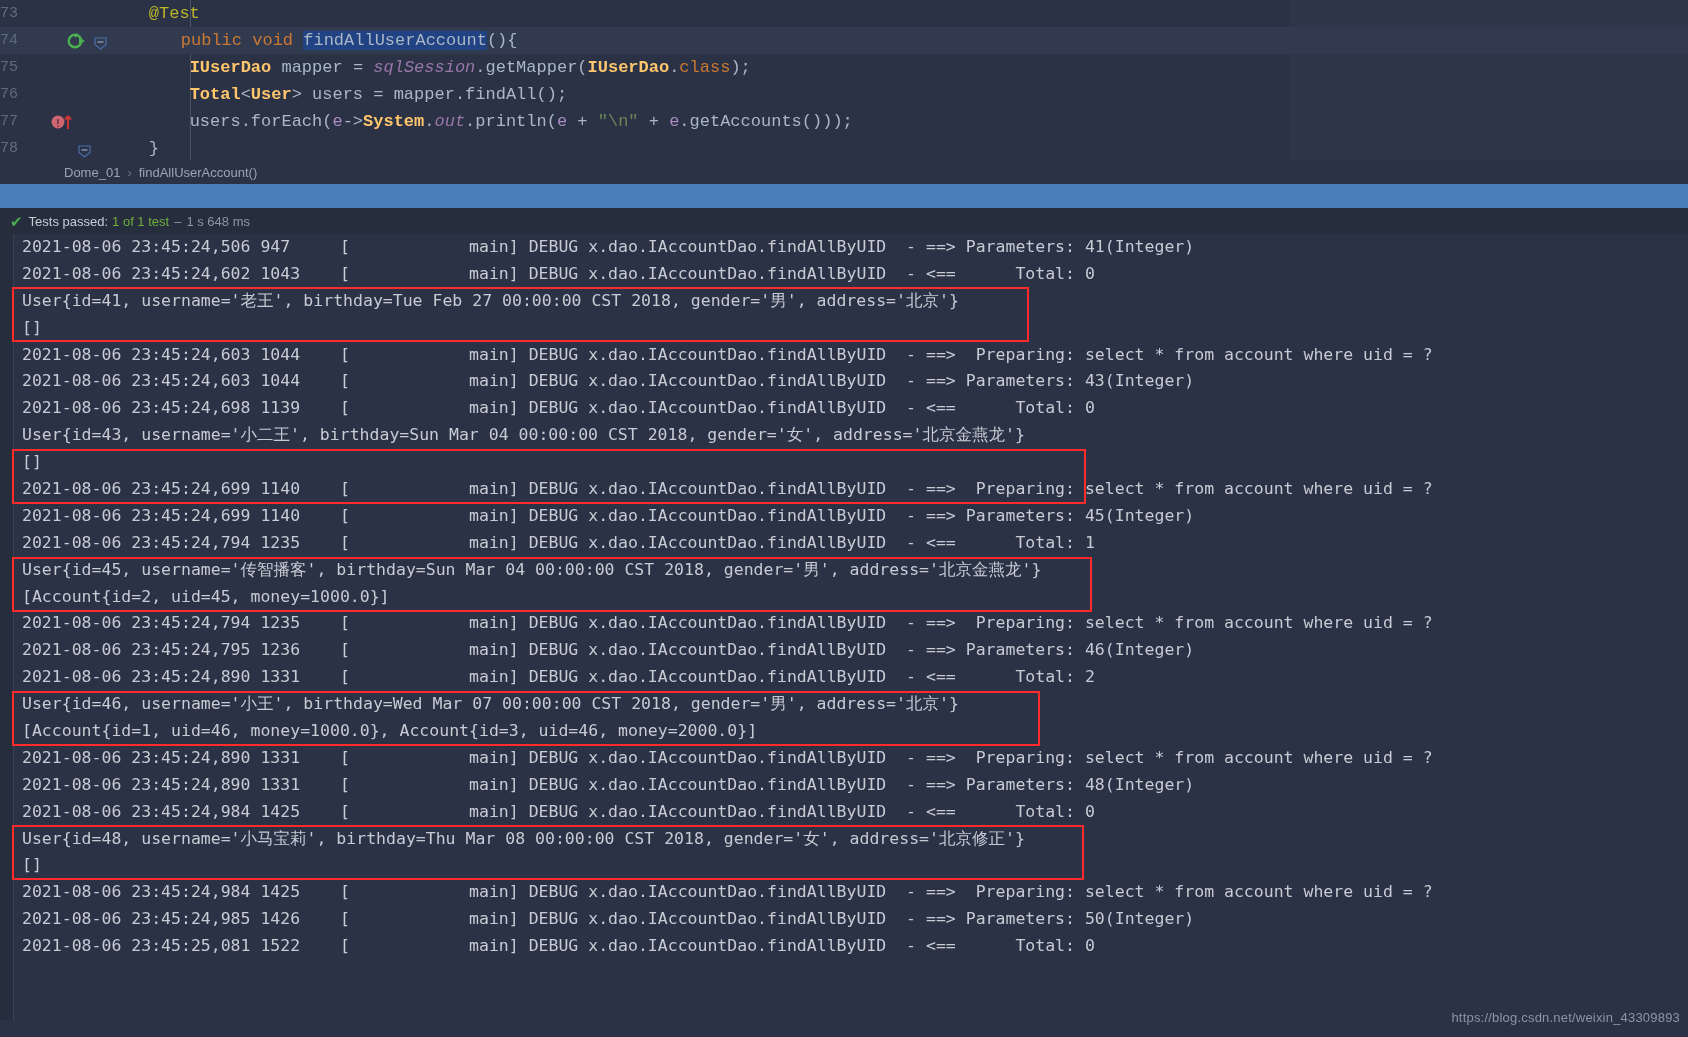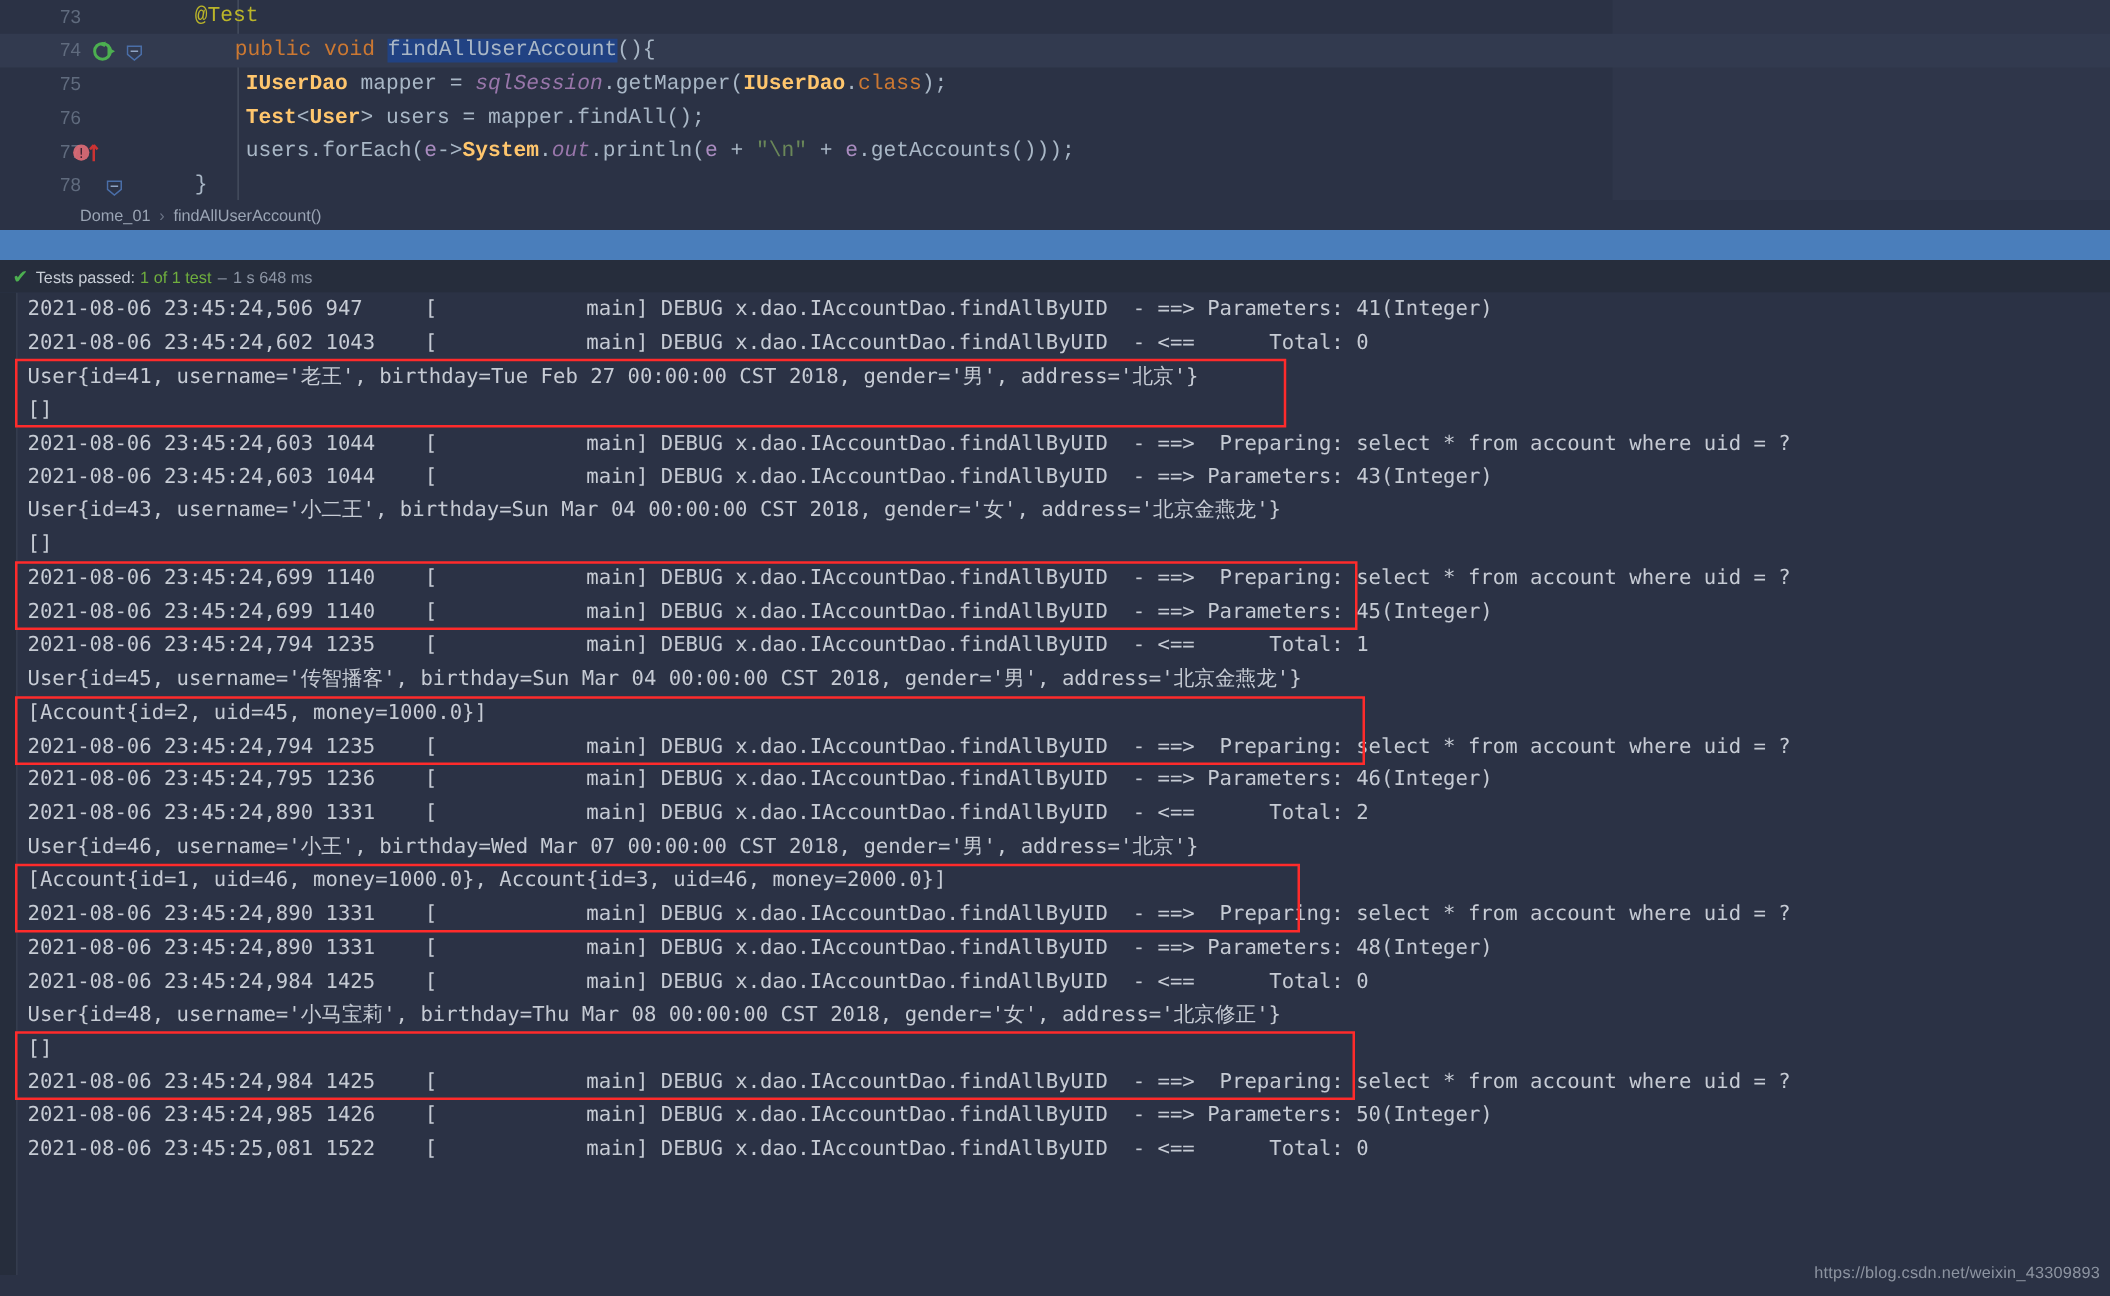--- a/index.html
+++ b/index.html
@@ -42,22 +42,21 @@
     font-family: "DejaVu Sans Mono", monospace;
   }
   .code-row.current { background: #323a4f; gap: 16px; }
   .gutter {
     width: 48px;
     min-width: 48px;
     text-align: left;
     padding-right: 7px;
     color: #606b7e;
     font-size: 15px;
-    font-family: Liberation Sans, sans-serif;
-    padding-left: 48px;
+    font-family: Liberation Mono, monospace;
   }
   .gutter-icons {
     width: 52px; min-width: 52px;
     position: relative;
     height: 27px;
   }
   .run-icon {
     position: absolute; left: 3px; top: 4px;
     width: 19px; height: 19px;
   }
@@ -194,21 +193,21 @@
         <div class="code-row"><div class="gutter">73</div><div class="gutter-icons"></div><div class="code-text">&nbsp;&nbsp;&nbsp;&nbsp;<span class="ann">@Test</span></div></div>
         <div class="code-row current"><div class="gutter">74</div><div class="gutter-icons"><span class="run-icon"><svg width="19" height="19" viewBox="0 0 19 19">
                 <circle cx="8" cy="10" r="6.3" fill="none" stroke="#4caf50" stroke-width="2.4"></circle>
                 <path d="M5 4.5 L10.5 2.2 L9.8 6.6 Z" fill="#4caf50"></path>
                 <path d="M12 6.5 L18 10 L12 13.5 Z" fill="#4caf50"></path>
               </svg></span><span class="fold-icon"><svg width="13" height="13" viewBox="0 0 13 13">
                 <path d="M1 1 H12 V7.5 L6.5 12 L1 7.5 Z" fill="none" stroke="#4a6ea8" stroke-width="1.2"></path>
                 <line x1="3.5" y1="5" x2="9.5" y2="5" stroke="#8fa4c4" stroke-width="1.3"></line>
               </svg></span></div><div class="code-text">&nbsp;&nbsp;&nbsp;&nbsp;<span class="kw">public </span><span class="kw">void </span><span class="sel">findAllUserAccount</span><span class="plain">(){</span></div></div>
         <div class="code-row"><div class="gutter">75</div><div class="gutter-icons"></div><div class="code-text">&nbsp;&nbsp;&nbsp;&nbsp;&nbsp;&nbsp;&nbsp;&nbsp;<span class="type">IUserDao</span><span class="plain"> mapper </span><span class="plain">= </span><span class="field">sqlSession</span><span class="plain">.getMapper(</span><span class="type">IUserDao</span><span class="plain">.</span><span class="kw">class</span><span class="plain">);</span></div></div>
-        <div class="code-row"><div class="gutter">76</div><div class="gutter-icons"></div><div class="code-text">&nbsp;&nbsp;&nbsp;&nbsp;&nbsp;&nbsp;&nbsp;&nbsp;<span class="type">Test</span><span class="plain">&lt;</span><span class="type">User</span><span class="plain">&gt; users = mapper.findAll();</span></div></div>
+        <div class="code-row"><div class="gutter">76</div><div class="gutter-icons"></div><div class="code-text">&nbsp;&nbsp;&nbsp;&nbsp;&nbsp;&nbsp;&nbsp;&nbsp;<span class="type">Total</span><span class="plain">&lt;</span><span class="type">User</span><span class="plain">&gt; users = mapper.findAll();</span></div></div>
         <div class="code-row"><div class="gutter">77</div><div class="gutter-icons"><span class="warn-icon"><svg width="30" height="19" viewBox="0 0 30 19">
                 <circle cx="8" cy="10" r="6.5" fill="#e06c75" opacity="0.9"></circle>
                 <text x="8" y="14.5" font-size="11" fill="#3a2030" text-anchor="middle" font-family="DejaVu Sans">!</text>
                 <path d="M18 17 V4 M18 4 L15 7.5 M18 4 L21 7.5" stroke="#cc3333" stroke-width="2" fill="none"></path>
               </svg></span></div><div class="code-text">&nbsp;&nbsp;&nbsp;&nbsp;&nbsp;&nbsp;&nbsp;&nbsp;<span class="plain">users.forEach(</span><span class="param">e</span><span class="plain">-&gt;</span><span class="stat">System</span><span class="plain">.</span><span class="field">out</span><span class="plain">.println(</span><span class="param">e</span><span class="plain"> + </span><span class="str">"\n"</span><span class="plain"> + </span><span class="param">e</span><span class="plain">.getAccounts()));</span></div></div>
         <div class="code-row"><div class="gutter">78</div><div class="gutter-icons"><span class="fold-icon"><svg width="13" height="13" viewBox="0 0 13 13">
                 <path d="M1 1 H12 V7.5 L6.5 12 L1 7.5 Z" fill="none" stroke="#4a6ea8" stroke-width="1.2"></path>
                 <line x1="3.5" y1="5" x2="9.5" y2="5" stroke="#8fa4c4" stroke-width="1.3"></line>
               </svg></span></div><div class="code-text">&nbsp;&nbsp;&nbsp;&nbsp;<span class="plain">}</span></div></div>
       </div>
@@ -232,20 +231,21 @@
 
   <div class="console">
     <div class="console-gutter"></div>
     <div class="console-lines" id="console-lines">
         <div class="log-line">2021-08-06 23:45:24,506 947     [            main] DEBUG x.dao.IAccountDao.findAllByUID  - ==&gt; Parameters: 41(Integer)</div>
         <div class="log-line">2021-08-06 23:45:24,602 1043    [            main] DEBUG x.dao.IAccountDao.findAllByUID  - &lt;==      Total: 0</div>
         <div class="log-line">User{id=41, username='老王', birthday=Tue Feb 27 00:00:00 CST 2018, gender='男', address='北京'}</div>
         <div class="log-line">[]</div>
         <div class="log-line">2021-08-06 23:45:24,603 1044    [            main] DEBUG x.dao.IAccountDao.findAllByUID  - ==&gt;  Preparing: select * from account where uid = ?</div>
         <div class="log-line">2021-08-06 23:45:24,603 1044    [            main] DEBUG x.dao.IAccountDao.findAllByUID  - ==&gt; Parameters: 43(Integer)</div>
+        <div class="log-line">2021-08-06 23:45:24,698 1139    [            main] DEBUG x.dao.IAccountDao.findAllByUID  - &lt;==      Total: 0</div>
         <div class="log-line">User{id=43, username='小二王', birthday=Sun Mar 04 00:00:00 CST 2018, gender='女', address='北京金燕龙'}</div>
         <div class="log-line">[]</div>
         <div class="log-line">2021-08-06 23:45:24,699 1140    [            main] DEBUG x.dao.IAccountDao.findAllByUID  - ==&gt;  Preparing: select * from account where uid = ?</div>
         <div class="log-line">2021-08-06 23:45:24,699 1140    [            main] DEBUG x.dao.IAccountDao.findAllByUID  - ==&gt; Parameters: 45(Integer)</div>
         <div class="log-line">2021-08-06 23:45:24,794 1235    [            main] DEBUG x.dao.IAccountDao.findAllByUID  - &lt;==      Total: 1</div>
         <div class="log-line">User{id=45, username='传智播客', birthday=Sun Mar 04 00:00:00 CST 2018, gender='男', address='北京金燕龙'}</div>
         <div class="log-line">[Account{id=2, uid=45, money=1000.0}]</div>
         <div class="log-line">2021-08-06 23:45:24,794 1235    [            main] DEBUG x.dao.IAccountDao.findAllByUID  - ==&gt;  Preparing: select * from account where uid = ?</div>
         <div class="log-line">2021-08-06 23:45:24,795 1236    [            main] DEBUG x.dao.IAccountDao.findAllByUID  - ==&gt; Parameters: 46(Integer)</div>
         <div class="log-line">2021-08-06 23:45:24,890 1331    [            main] DEBUG x.dao.IAccountDao.findAllByUID  - &lt;==      Total: 2</div>

